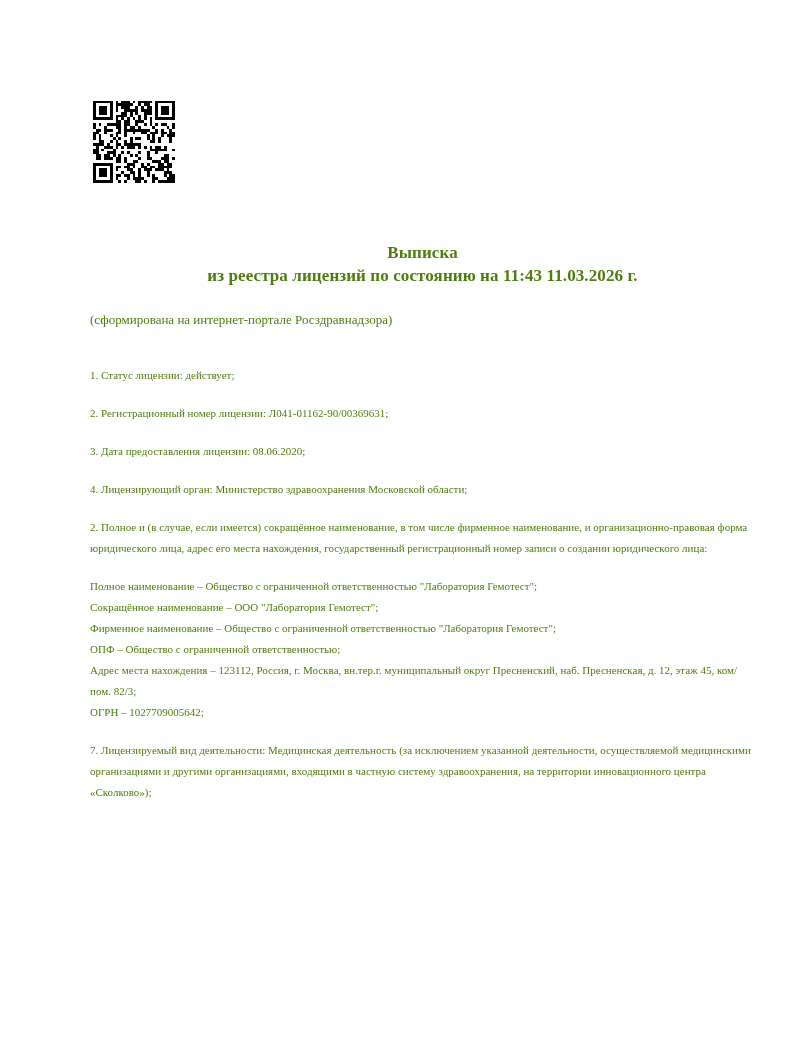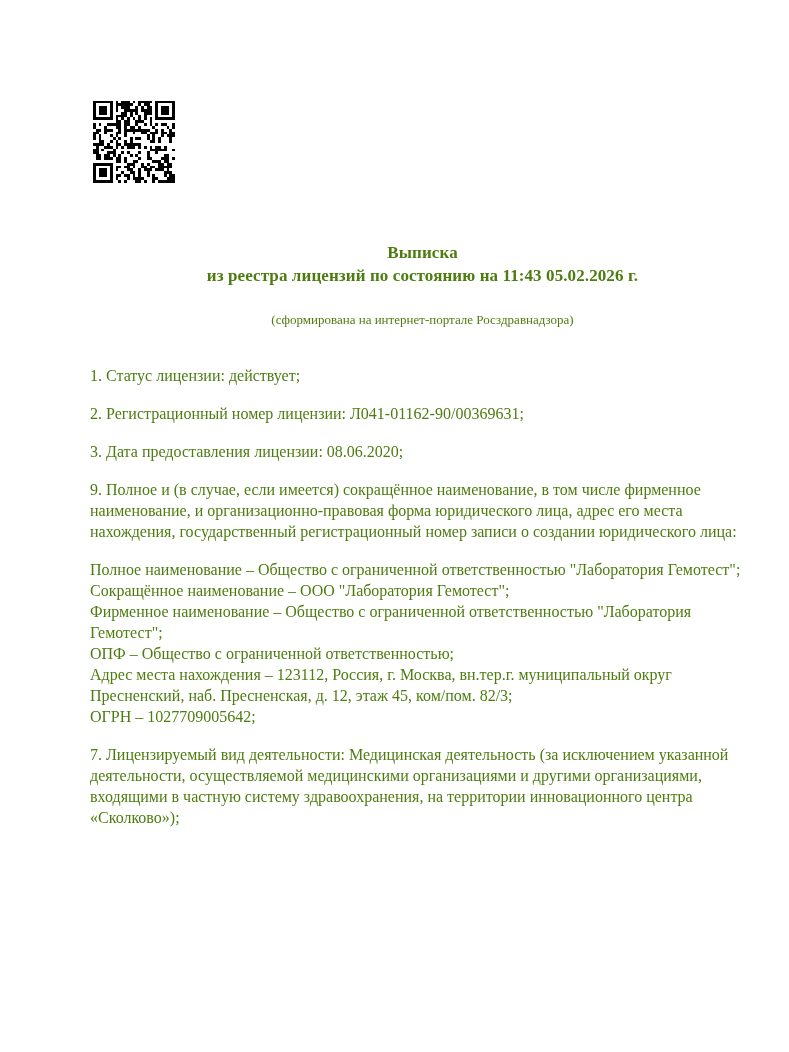--- a/index.html
+++ b/index.html
@@ -33,30 +33,30 @@
     font-weight: bold;
     font-size: 17px;
     line-height: 23px;
     letter-spacing: 0.1px;
   }
   .note {
     position: absolute;
     left: 90px;
     top: 276px;
     width: 665px;
-    text-align: center;
+    text-align: left;
     font-size: 13px;
     line-height: 16px;
   }
   .doc-body {
     position: absolute;
     left: 90px;
     top: 329px;
     width: 665px;
-    font-size: 16px;
+    font-size: 11px;
     line-height: 21px;
     text-align: left;
   }
   .para {
     margin: 0 0 17px 0;
     white-space: pre-wrap;
   }
   .para:last-child { margin-bottom: 0; }
 </style>
 </head>
@@ -485,31 +485,32 @@
           <rect x="25" y="28" width="1" height="1"></rect>
           <rect x="26" y="28" width="1" height="1"></rect>
           <rect x="27" y="28" width="1" height="1"></rect>
           <rect x="28" y="28" width="1" height="1"></rect>
         </g>
       </svg>
   </div>
 
   <div class="title-block">
     <div>Выписка</div>
-    <div>из реестра лицензий по состоянию на 11:43 05.02.2026 г.</div>
+    <div>из реестра лицензий по состоянию на 11:43 11.03.2026 г.</div>
   </div>
 
   <div class="note">(сформирована на интернет-портале Росздравнадзора)</div>
 
   <div class="doc-body">
 
   <div class="para">1. Статус лицензии: действует;</div>
       <div class="para">2. Регистрационный номер лицензии: Л041-01162-90/00369631;</div>
       <div class="para">3. Дата предоставления лицензии: 08.06.2020;</div>
-      <div class="para">9. Полное и (в случае, если имеется) сокращённое наименование, в том числе фирменное наименование, и организационно-правовая форма юридического лица, адрес его места нахождения, государственный регистрационный номер записи о создании юридического лица:</div>
+      <div class="para">4. Лицензирующий орган: Министерство здравоохранения Московской области;</div>
+      <div class="para">2. Полное и (в случае, если имеется) сокращённое наименование, в том числе фирменное наименование, и организационно-правовая форма юридического лица, адрес его места нахождения, государственный регистрационный номер записи о создании юридического лица:</div>
       <div class="para">Полное наименование – Общество с ограниченной ответственностью "Лаборатория Гемотест";
 Сокращённое наименование – ООО "Лаборатория Гемотест";
 Фирменное наименование – Общество с ограниченной ответственностью "Лаборатория Гемотест";
 ОПФ – Общество с ограниченной ответственностью;
 Адрес места нахождения – 123112, Россия, г. Москва, вн.тер.г. муниципальный округ Пресненский, наб. Пресненская, д. 12, этаж 45, ком/пом. 82/3;
 ОГРН – 1027709005642;</div>
       <div class="para">7. Лицензируемый вид деятельности: Медицинская деятельность (за исключением указанной деятельности, осуществляемой медицинскими организациями и другими организациями, входящими в частную систему здравоохранения, на территории инновационного центра «Сколково»);</div>
     </div>
 
 </div>

